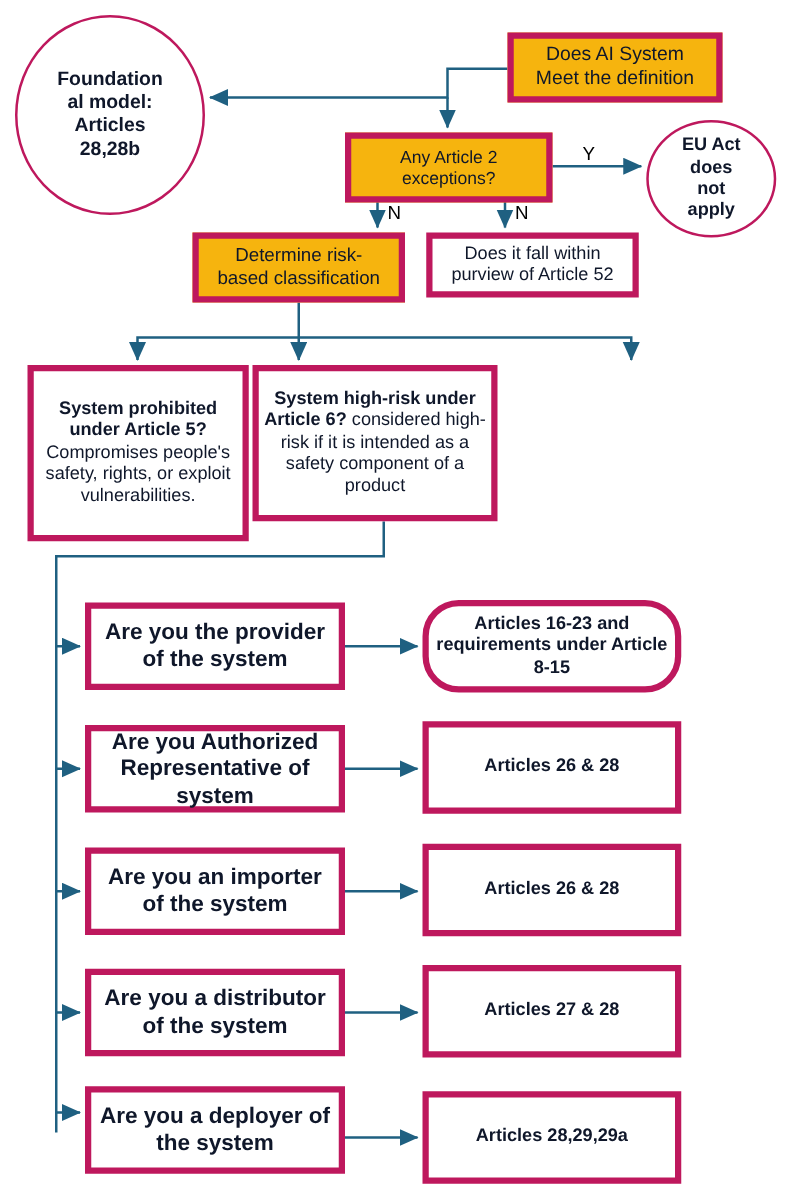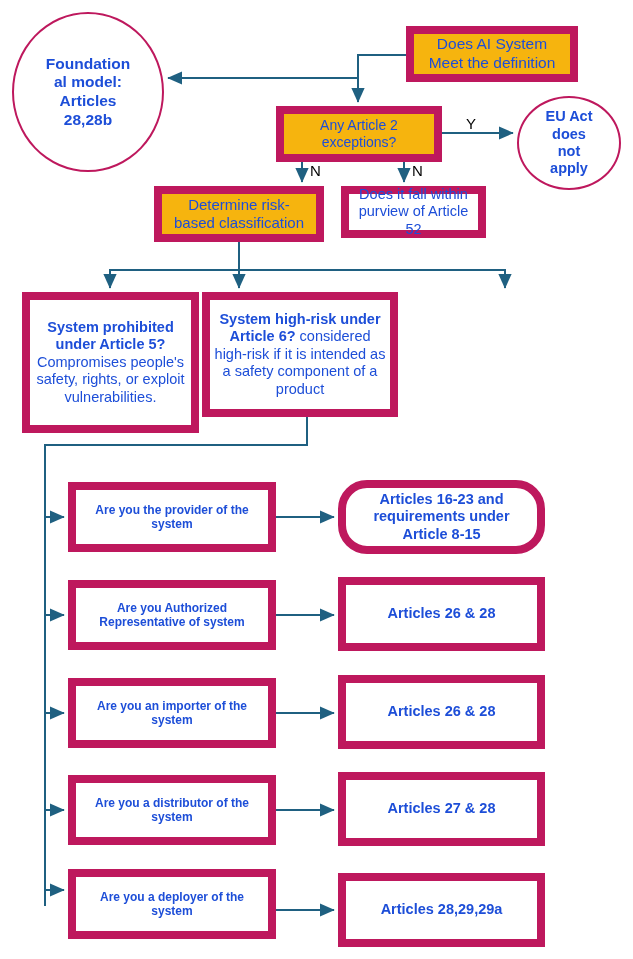--- a/index.html
+++ b/index.html
@@ -29,23 +29,23 @@
   }
 
   
   .node {
     position: absolute;
     box-sizing: border-box;
     display: flex;
     align-items: center;
     justify-content: center;
     text-align: center;
-    color: #1d4ed8;
+    color: #0f172a;
     line-height: 1.20;
-    border: 8px solid #be185d;
+    border: 5px solid #be185d;
     background: #ffffff;
     padding: 4px 4px;
   }
   .node.orange { background: #F6B40E; }
   .node.ellipse {
     border-radius: 50%;
     border-width: 2px;
   }
   .node .txt { display: block; width: 100%; }
 
@@ -77,39 +77,39 @@
   }
   #n-eu-act {
     left: 517px; top: 96px;  width: 104px; height: 94px;
     font-size: 14.5px; font-weight: bold;
   }
   #n-determine {
     left: 154px; top: 186px; width: 170px; height: 56px;
     font-size: 15px;
   }
   #n-art52 {
-    left: 341px; top: 186px; width: 145px; height: 52px;
+    left: 341px; top: 186px; width: 170px; height: 52px;
     font-size: 14.5px;
   }
   #n-prohibited {
     left: 22px;  top: 292px; width: 177px; height: 141px;
     font-size: 14.5px;
   }
   #n-highrisk {
     left: 202px; top: 292px; width: 196px; height: 125px;
     font-size: 14.5px;
   }
   #n-neither {
     left: 420px; top: 292px; width: 170px; height: 125px;
     font-size: 14.5px;
   }
 
   .q-node {
     left: 68px; width: 208px; height: 70px;
-    font-size: 12px; font-weight: bold;
+    font-size: 18px; font-weight: bold;
   }
   .a-node {
     left: 338px; width: 207px; height: 74px;
     font-size: 14.5px; font-weight: bold;
   }
   #q-provider  { top: 482px; }
   #a-provider  { top: 480px; border-radius: 29px; }
   #q-authrep   { top: 580px; }
   #a-authrep   { top: 577px; }
   #q-importer  { top: 678px; }

